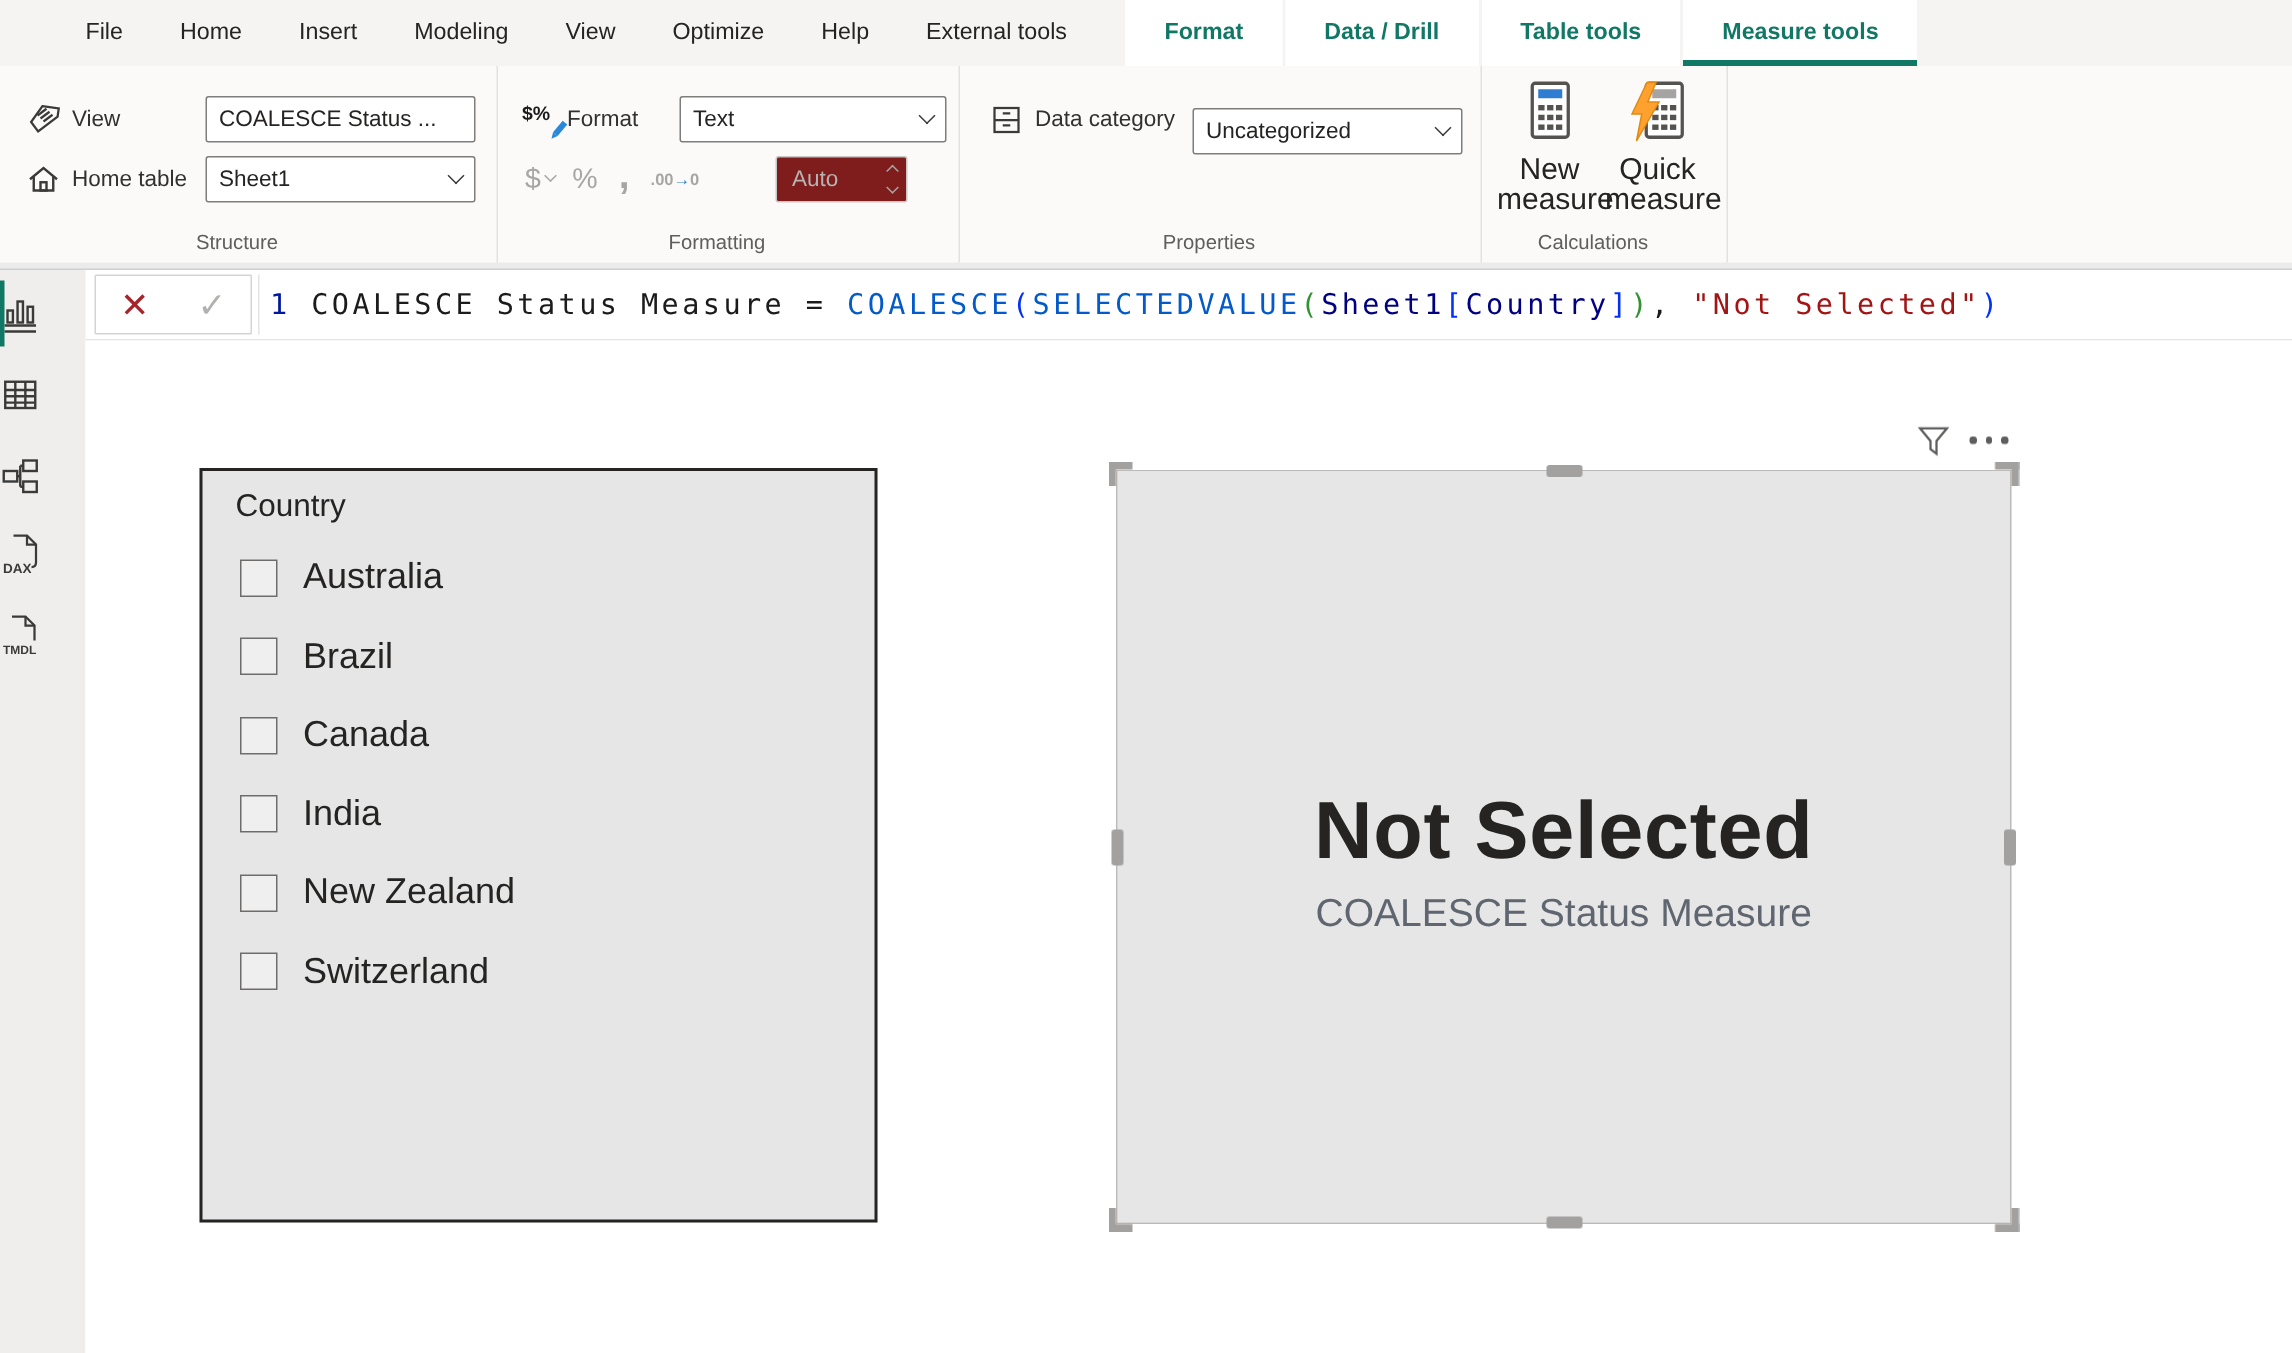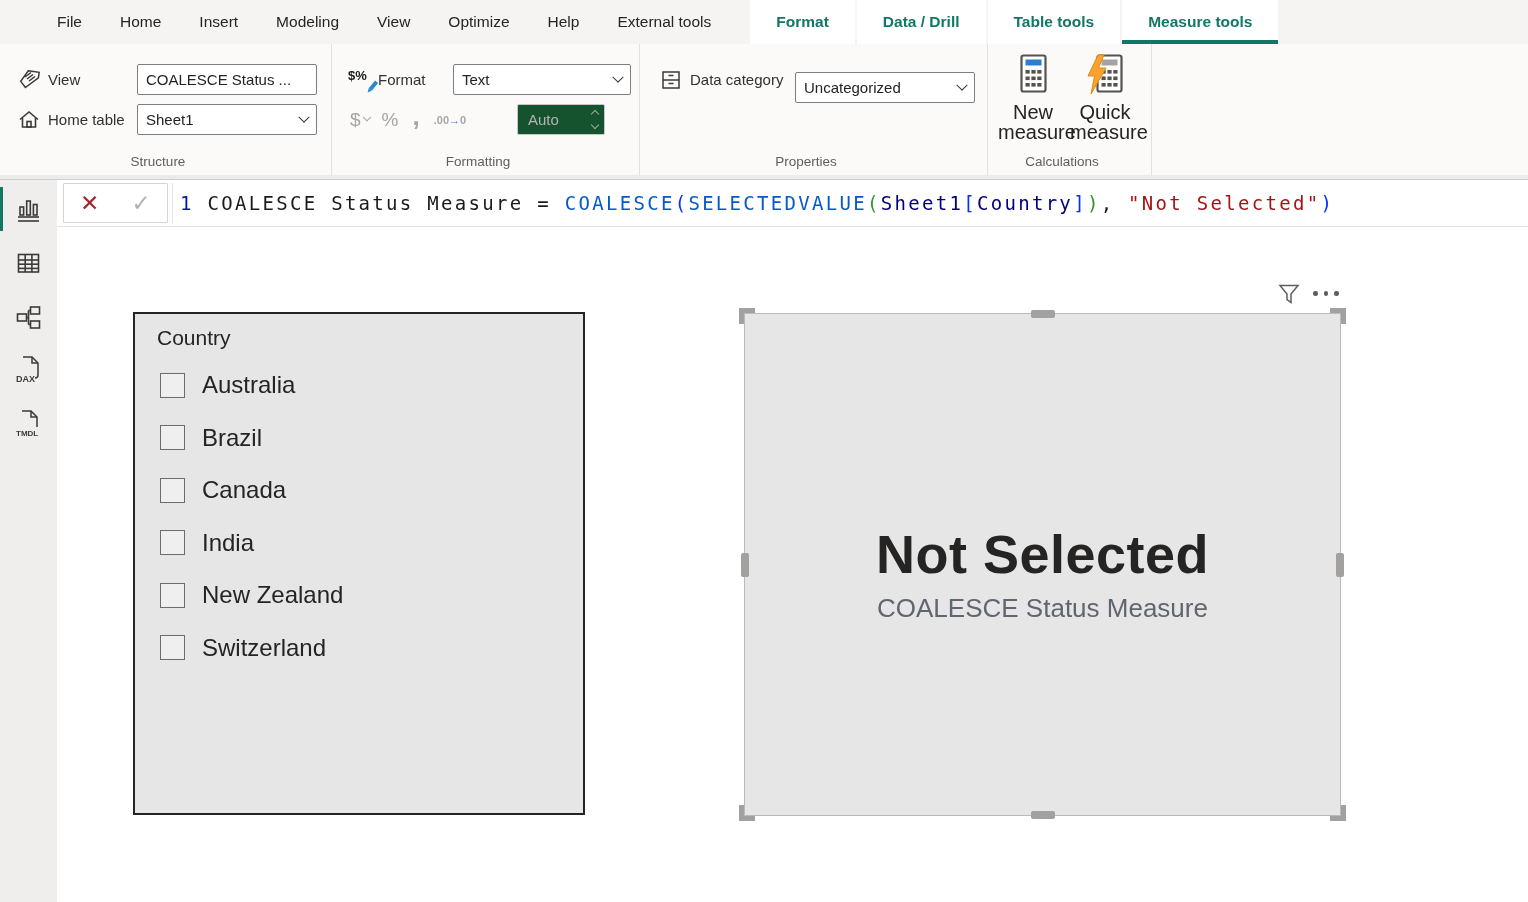--- a/index.html
+++ b/index.html
@@ -33,42 +33,42 @@
     transform:rotate(45deg) translate(-2px,-2px); flex:0 0 auto; }
   .chev.sm { width:6px; height:6px; border-color:#a8a6a4; }
 
   
   .fmt-ic { color:#a8a6a4; display:inline-flex; align-items:center; }
   .ic-dollar { font-size:19px; margin-right:3px; }
   .ic-percent { font-size:19px; margin-left:12px; }
   .ic-comma { font-size:26px; font-weight:700; margin-left:14px; line-height:10px; transform:translateY(-4px); }
   .ic-dec { margin-left:14px; flex-direction:row; font-size:11px; line-height:10px; font-weight:700; align-items:flex-end; }
   .dec-arrow { color:#2b7fd4; font-weight:400; }
-  .auto-input { width:88px; height:31px; border:1px solid #c8c6c4; border-radius:2px; background:#14532d;
+  .auto-input { width:88px; height:31px; border:1px solid #c8c6c4; border-radius:2px; background:#7f1d1d;
     display:flex; align-items:center; justify-content:space-between; padding:0 6px 0 10px; }
   .auto-text { color:#b6b4b2; font-size:15px; }
   .spinner { display:flex; flex-direction:column; gap:5px; }
   .spin-up { width:6px; height:6px; border-left:1.5px solid #a8a6a4; border-top:1.5px solid #a8a6a4; transform:rotate(45deg); }
   .spin-dn { width:6px; height:6px; border-right:1.5px solid #a8a6a4; border-bottom:1.5px solid #a8a6a4; transform:rotate(45deg); }
 
   
   .fmt-main-icon { position:relative; width:30px; height:26px; font-weight:700; font-size:13px; color:#1b1b1b; }
   .fmt-main-icon .dp { position:absolute; left:0; top:1px; }
   .fmt-main-icon svg { position:absolute; right:-2px; bottom:-2px; }
 
   
   .calc-btn { position:absolute; width:70px; text-align:center; cursor:default; }
   .calc-btn .lbl { font-size:20px; line-height:20px; color:#252423; margin-top:2px; }
 
   .ribbon-strip { height:5px; background:#ebebeb; border-bottom:1px solid #cfcfcf; flex:0 0 auto; }
 
   
   .main { flex:1; display:flex; min-height:0; }
   .sidebar { width:57px; background:#efeeed; position:relative; flex:0 0 auto; }
-  .side-item { position:relative; height:54px; display:flex; align-items:center; justify-content:center; }
+  .side-item { position:relative; height:54px; display:flex; align-items:center; }
   .side-item.active::before { content:""; position:absolute; left:0; top:5px; bottom:5px; width:3px; background:#117865; }
   .side-item svg { display:block; }
 
   .content { flex:1; display:flex; flex-direction:column; min-width:0; }
 
   
   .fxbar { height:47px; background:#fff; border-bottom:1px solid #e3e3e3; display:flex; align-items:center; flex:0 0 auto; }
   .fx-actions { margin-left:6px; width:105px; height:40px; border:1px solid #d6d4d2; background:#fff; border-radius:1px;
     display:flex; align-items:center; justify-content:space-around; }
   .fx-x { color:#a4262c; font-size:23px; line-height:1; }

